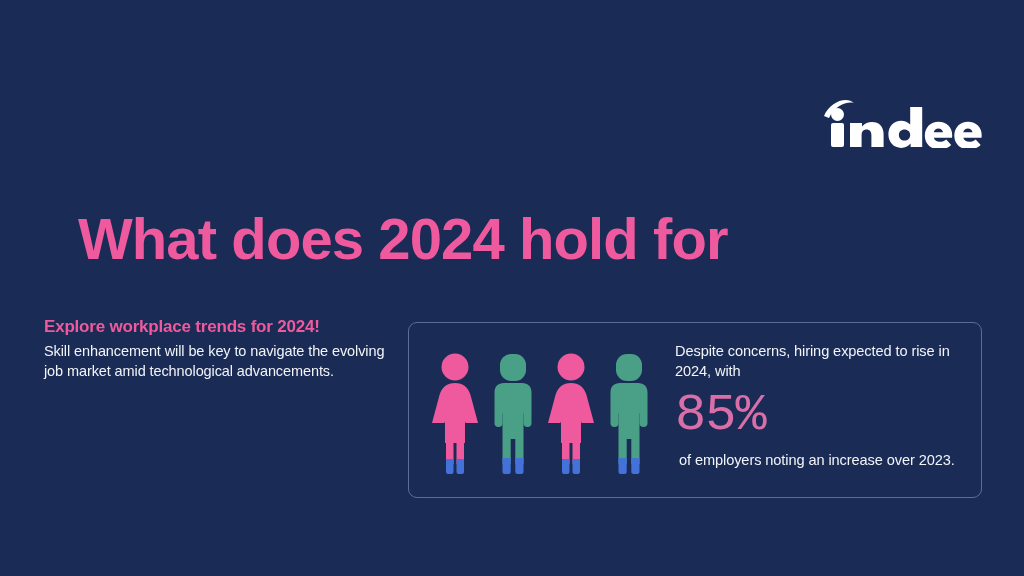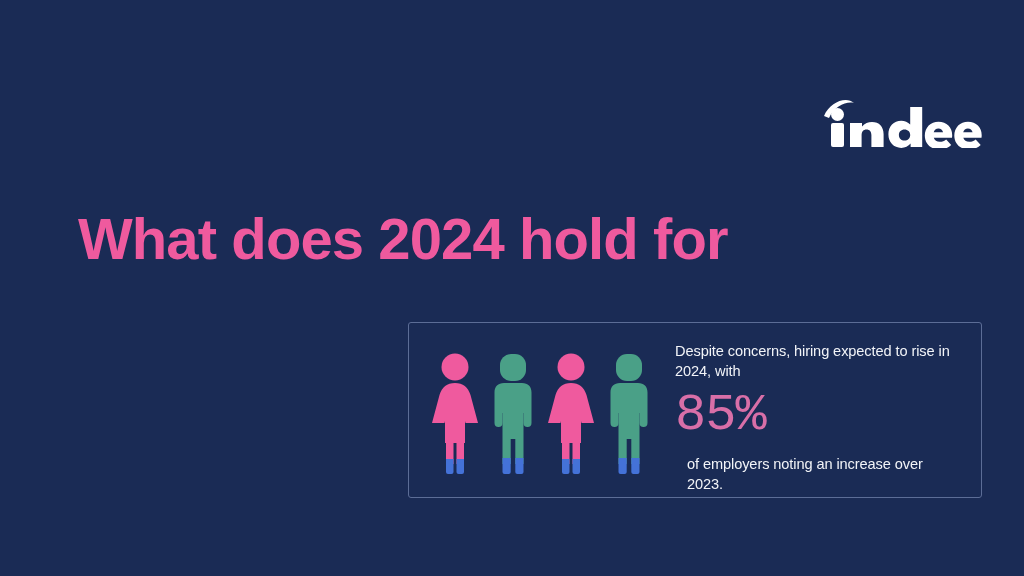--- a/index.html
+++ b/index.html
@@ -67,21 +67,21 @@
   }
 
   
   #panel {
     position: absolute;
     left: 408px;
     top: 322px;
     width: 574px;
     height: 176px;
     border: 1px solid #5c6d96;
-    border-radius: 3px;
+    border-radius: 9px;
     box-sizing: border-box;
   }
 
   
   #people {
     position: absolute;
     left: 20px;
     top: 24px;
     width: 230px;
     height: 128px;
@@ -114,21 +114,21 @@
     letter-spacing: -1px;
     margin: 7px 0 8px 0;
     font-family: Liberation Mono, monospace;
   }
   #stat .tail {
     color: #f2f4f8;
     font-size: 14.6px;
     font-weight: 400;
     line-height: 1.34;
     letter-spacing: -0.1px;
-    margin: 12px;
+    margin: 4px;
   }
 </style>
 </head>
 <body>
 
 <div id="slide">
 
   <div id="logo">
     <svg viewBox="0 0 170 52" xmlns="http://www.w3.org/2000/svg" aria-label="indeed">
       <g fill="#ffffff">
@@ -146,20 +146,24 @@
 
         <path d="M148 25.7 c8.2 0 13.7 5.4 13.7 13.5 0 .9-.1 1.9-.2 2.6 h-18.2 c.8 2.6 2.9 3.9 6 3.9 2.6 0 4.6-.8 6.4-2.3 l5 5.7 c-3 2.8-7 4.3-11.8 4.3 -8.7 0-14.6-5.5-14.6-13.8 0-8.2 5.8-13.9 13.7-13.9 Z M143.2 36.3 h9.4 c-.6-2.5-2.3-3.8-4.7-3.8 -2.4 0-4.1 1.3-4.7 3.8 Z"></path>
       </g>
     </svg>
   </div>
 
   <h1 id="headline">
     <span class="hl-line">What does 2024 hold for</span>
   </h1>
 
+  <div id="left-block">
+    <p class="sub">Explore workplace trends for 2024!</p>
+    <p class="body">Skill enhancement will be key to navigate the evolving job market amid technological advancements.</p>
+  </div>
 
   <div id="panel">
 
     <div id="people">
 
       <svg class="figure" viewBox="0 0 52 124" xmlns="http://www.w3.org/2000/svg">
         <circle cx="26" cy="16" r="13.5" fill="#ef5a9e"></circle>
         <path d="M26 32 c-8 0-13 4-15.5 12 L3 72 h12.5 l.5-2 v22 h20 V70 l.5 2 H49 L41.5 44 C39 36 34 32 26 32 Z" fill="#ef5a9e"></path>
         <rect x="17" y="91" width="7.5" height="22" fill="#ef5a9e"></rect>
         <rect x="27.5" y="91" width="7.5" height="22" fill="#ef5a9e"></rect>

